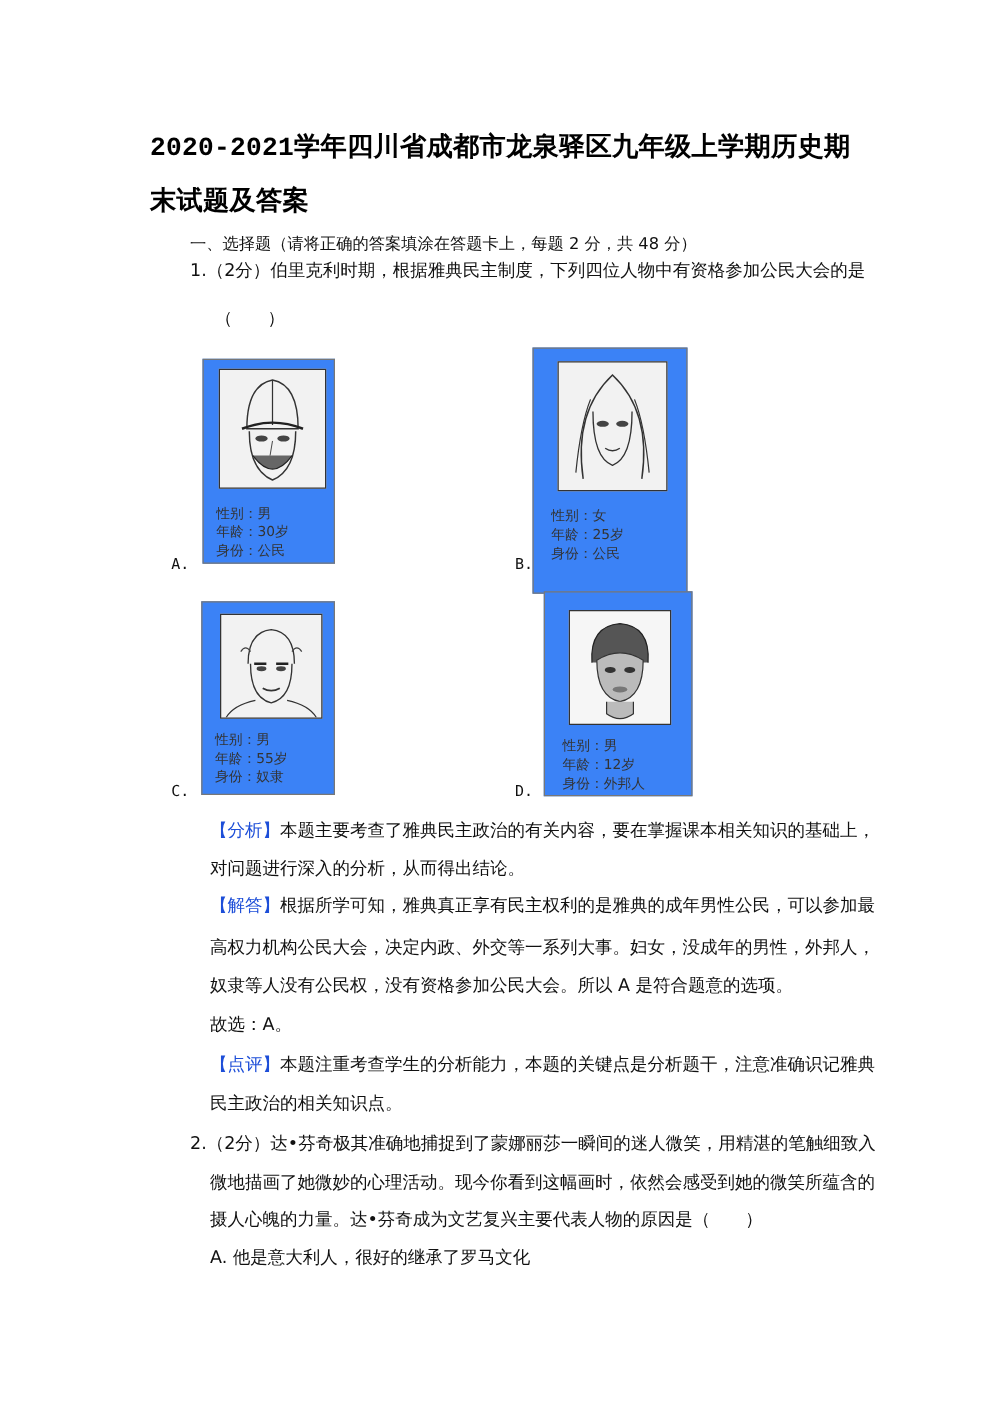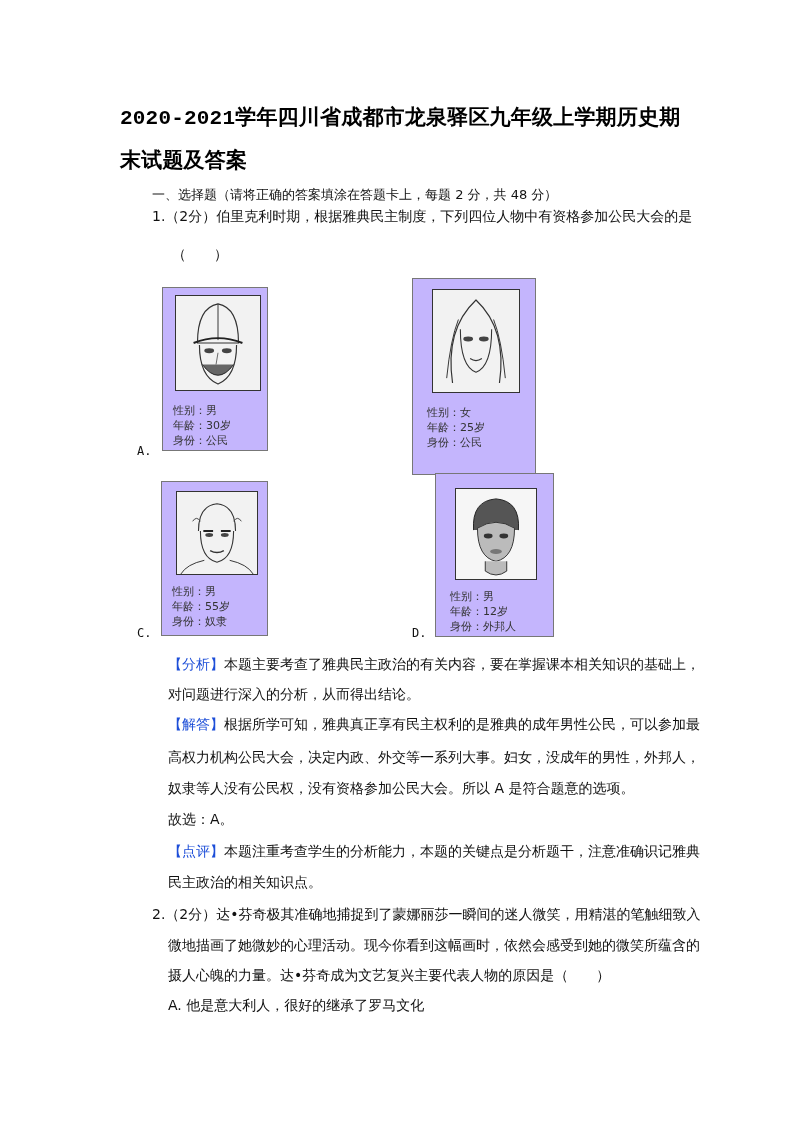--- a/index.html
+++ b/index.html
@@ -2,21 +2,21 @@
 <html><head>
 <meta charset="utf-8">
 <style>
   html, body { margin:0; padding:0; background:#ffffff; }
   body { width:794px; height:1123px; position:relative; overflow:hidden;
          font-family:"DejaVu Sans", "Liberation Sans", sans-serif; color:#111; }
   .abs { position:absolute; white-space:nowrap; }
   .title { font-family:Liberation Mono, monospace; font-weight:bold; font-size:21px; color:#000000; letter-spacing:0.2px; }
   .body-text { font-size:14px; color:#111;margin-left:32px; }
   .tag { color:#1d4ed8; }
-  .card { position:absolute; border:1px solid #777; background:#c4b5fd; box-sizing:border-box; }
+  .card { position:absolute; border:1px solid #777; background:#3b82f6; box-sizing:border-box; }
   .photo { position:absolute; border:1.5px solid #333; background:#f2f2f2; box-sizing:border-box; }
   .photo svg { width:100%; height:100%; display:block; }
   .info { position:absolute; font-size:11px; line-height:15px; color:#333; }
   .opt-letter { position:absolute; font-family:"DejaVu Sans Mono","Liberation Mono",monospace; font-size:12px; color:#111; }
 </style>
 </head>
 <body>
 
 <div class="abs title" style="left:120px;top:103px;">2020-2021学年四川省成都市龙泉驿区九年级上学期历史期</div>
 <div class="abs title" style="left:120px;top:146px;">末试题及答案</div>
@@ -41,21 +41,21 @@
     </svg>
   </div>
   <div class="info" style="left:10px;top:115px;">
     <div>性别：男</div>
     <div>年龄：30岁</div>
     <div>身份：公民</div>
   </div>
 </div>
 
 <div class="opt-letter" style="left:412px;top:444px;">B.</div>
-<div class="card" style="left:412px;top:278px;width:124px;height:197px;">
+<div class="card" style="left:426px;top:278px;width:124px;height:197px;">
   <div class="photo" style="left:19px;top:10px;width:88px;height:104px;">
     <svg viewBox="0 0 88 104">
       <path d="M20 95 Q12 40 44 10 Q76 40 68 95" fill="none" stroke="#333" stroke-width="1.2"></path>
       <path d="M14 90 Q18 50 26 30" fill="none" stroke="#333" stroke-width="1"></path>
       <path d="M74 90 Q70 50 62 30" fill="none" stroke="#333" stroke-width="1"></path>
       <path d="M28 40 Q28 78 44 84 Q60 78 60 40" fill="none" stroke="#333" stroke-width="1.1"></path>
       <ellipse cx="36" cy="50" rx="5" ry="2.5" fill="#444"></ellipse>
       <ellipse cx="52" cy="50" rx="5" ry="2.5" fill="#444"></ellipse>
       <path d="M38 70 Q44 74 50 70" fill="none" stroke="#333" stroke-width="1.2"></path>
     </svg>

